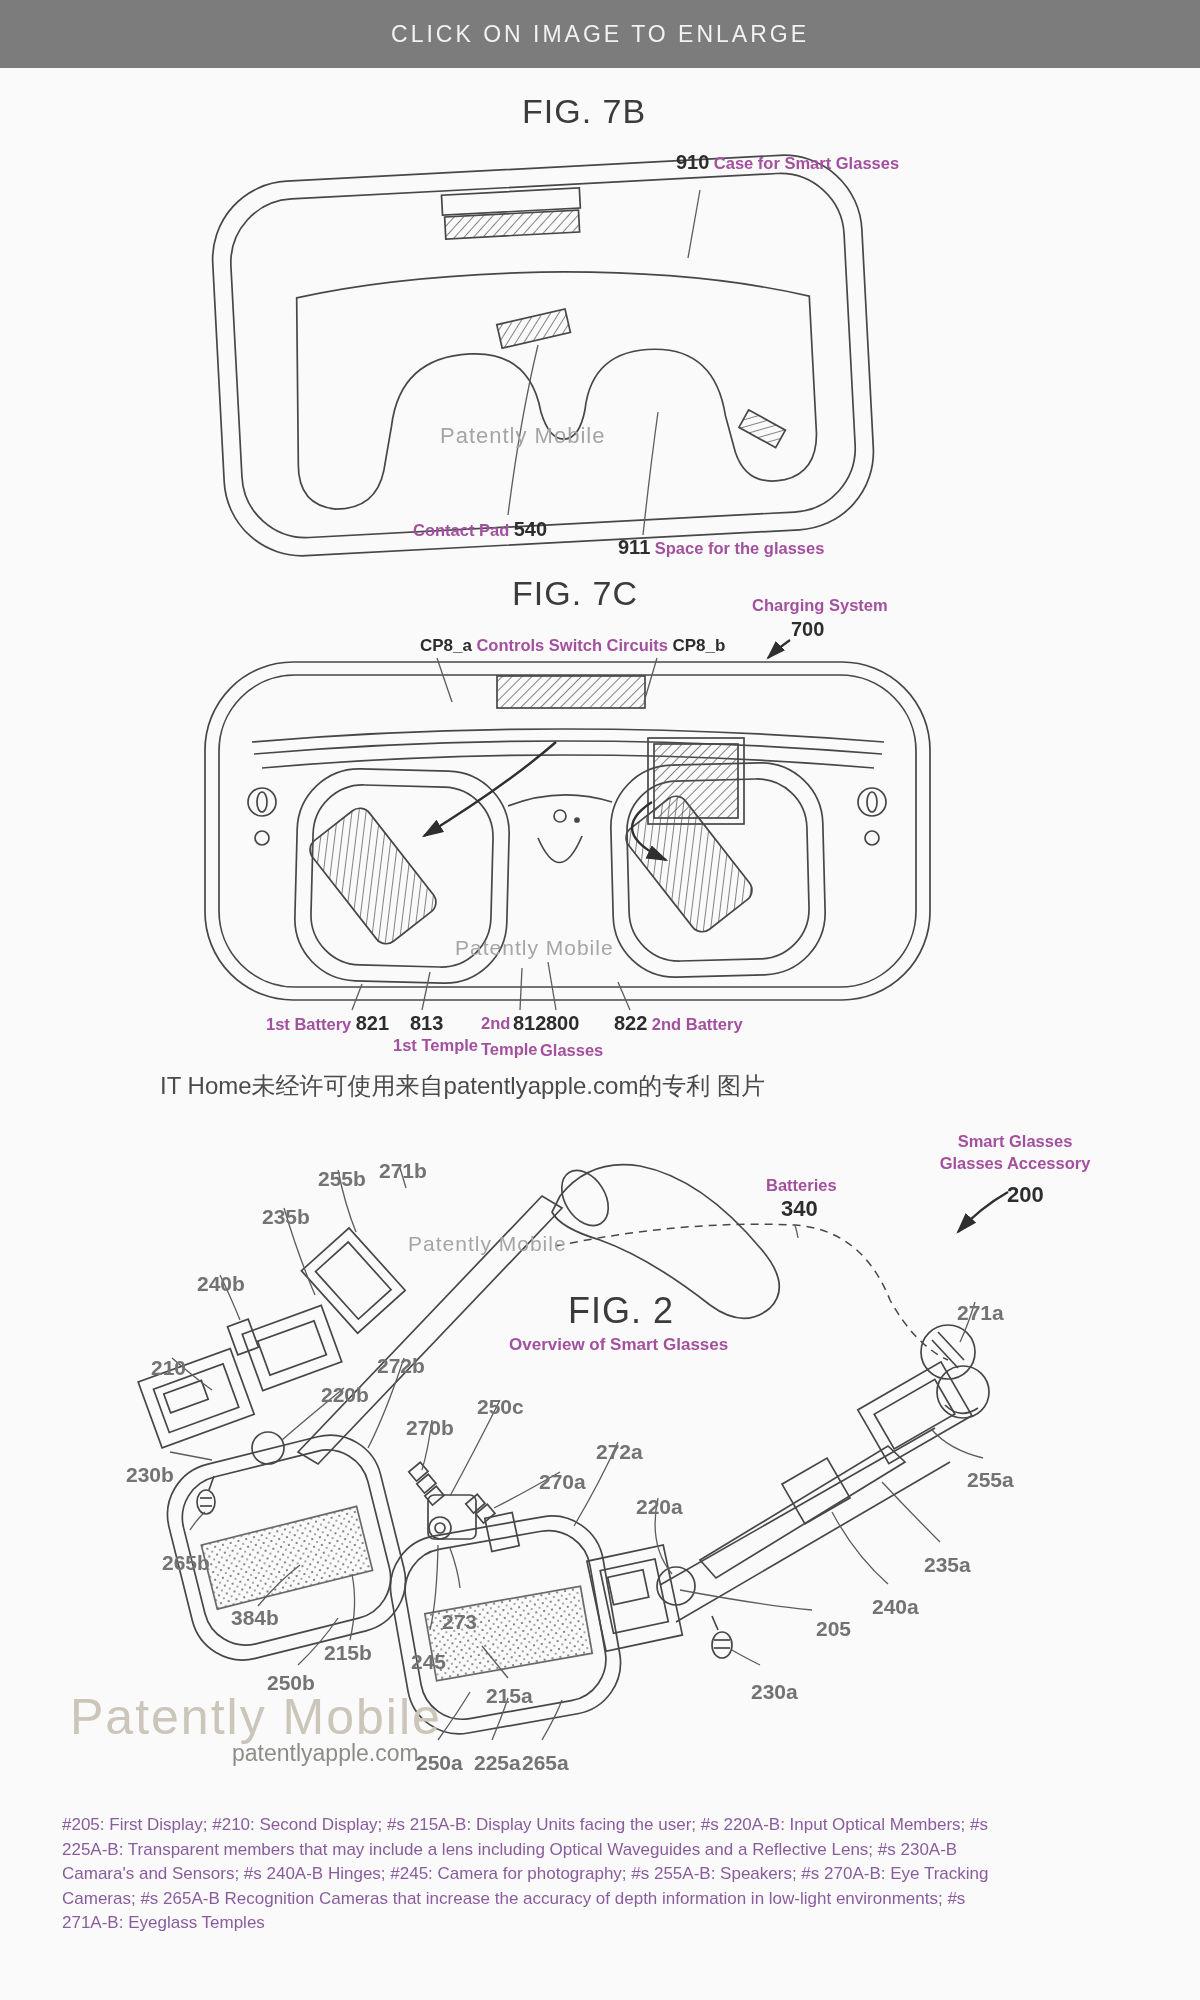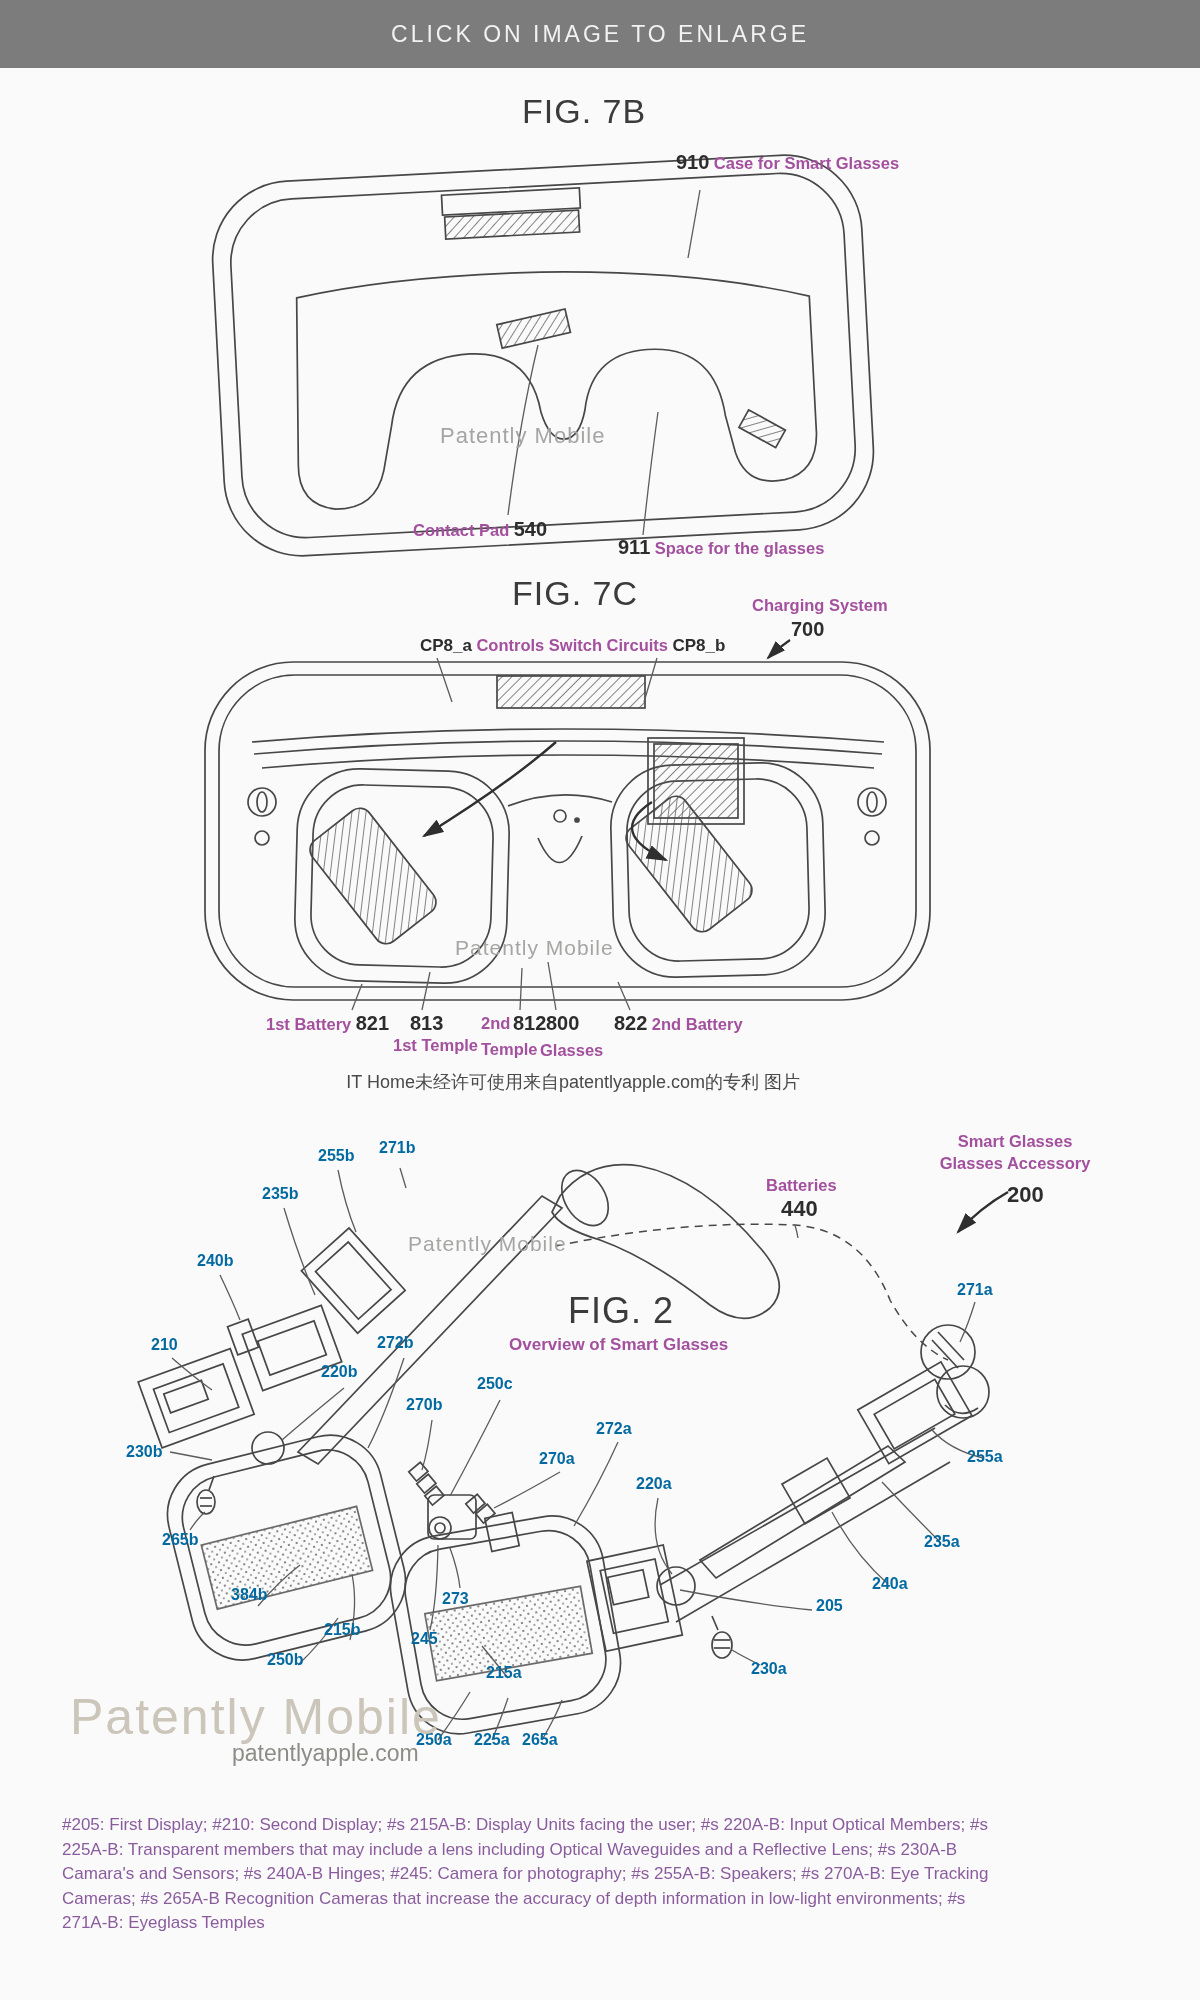--- a/index.html
+++ b/index.html
@@ -9,23 +9,23 @@
           display:flex;align-items:center;justify-content:center;}
   #topbar .cap{color:#f2f2f2;font-size:23px;letter-spacing:3px;font-weight:normal;}
   .figtitle{position:absolute;color:#3b3b3b;font-size:34px;letter-spacing:1px;}
   .lbl{position:absolute;white-space:nowrap;}
   .num{color:#2d2d2d;font-weight:bold;font-size:20px;}
   .num-lg{color:#2d2d2d;font-weight:bold;font-size:22px;}
   .purple{color:#a3509e;font-weight:bold;font-size:16.5px;}
   .wm{position:absolute;color:#a5a5a3;font-size:22px;letter-spacing:1px;}
   .wm-big{position:absolute;color:#cbc5ba;font-size:50px;letter-spacing:2px;}
   .wm-site{position:absolute;color:#8d8d88;font-size:23px;}
-  .notice{position:absolute;left:160px;top:1070px;width:640px;text-align:right;
-          color:#4a4a4a;font-size:18px;}
-  .part{position:absolute;color:#0369a1;font-weight:bold;font-size:16px;white-space:nowrap;}
+  .notice{position:absolute;left:160px;top:1070px;width:640px;text-align:left;
+          color:#4a4a4a;font-size:24px;}
+  .part{position:absolute;color:#737373;font-weight:bold;font-size:21px;white-space:nowrap;margin-top:20px;}
   #footer{position:absolute;left:62px;top:1813px;width:1090px;color:#8a5c9e;
           font-weight:normal;font-size:17px;line-height:24.5px;}
   svg{position:absolute;left:0;top:0;}
 </style>
 </head>
 <body>
 
 <div id="page">
 
   <div id="topbar">
@@ -265,21 +265,21 @@
   </div>
 
   <div class="notice">IT Home未经许可使用来自patentlyapple.com的专利 图片</div>
 
   <div class="figtitle" style="left:568px;top:1290px;font-size:36px">FIG. 2</div>
   <div class="lbl purple" style="left:509px;top:1335px;font-size:17px">Overview of Smart Glasses</div>
   <div class="lbl purple" style="left:930px;top:1132px;width:170px;text-align:center">Smart Glasses</div>
   <div class="lbl purple" style="left:930px;top:1154px;width:170px;text-align:center">Glasses Accessory</div>
   <div class="lbl num-lg" style="left:1007px;top:1182px">200</div>
   <div class="lbl purple" style="left:766px;top:1176px">Batteries</div>
-  <div class="lbl num-lg" style="left:781px;top:1196px">440</div>
+  <div class="lbl num-lg" style="left:781px;top:1196px">340</div>
   <div class="wm" style="left:408px;top:1232px;font-size:21px">Patently Mobile</div>
 
   <div class="part" style="left:318px;top:1147px">255b</div>
   <div class="part" style="left:379px;top:1139px">271b</div>
   <div class="part" style="left:262px;top:1185px">235b</div>
   <div class="part" style="left:197px;top:1252px">240b</div>
   <div class="part" style="left:151px;top:1336px">210</div>
   <div class="part" style="left:321px;top:1363px">220b</div>
   <div class="part" style="left:126px;top:1443px">230b</div>
   <div class="part" style="left:162px;top:1531px">265b</div>

